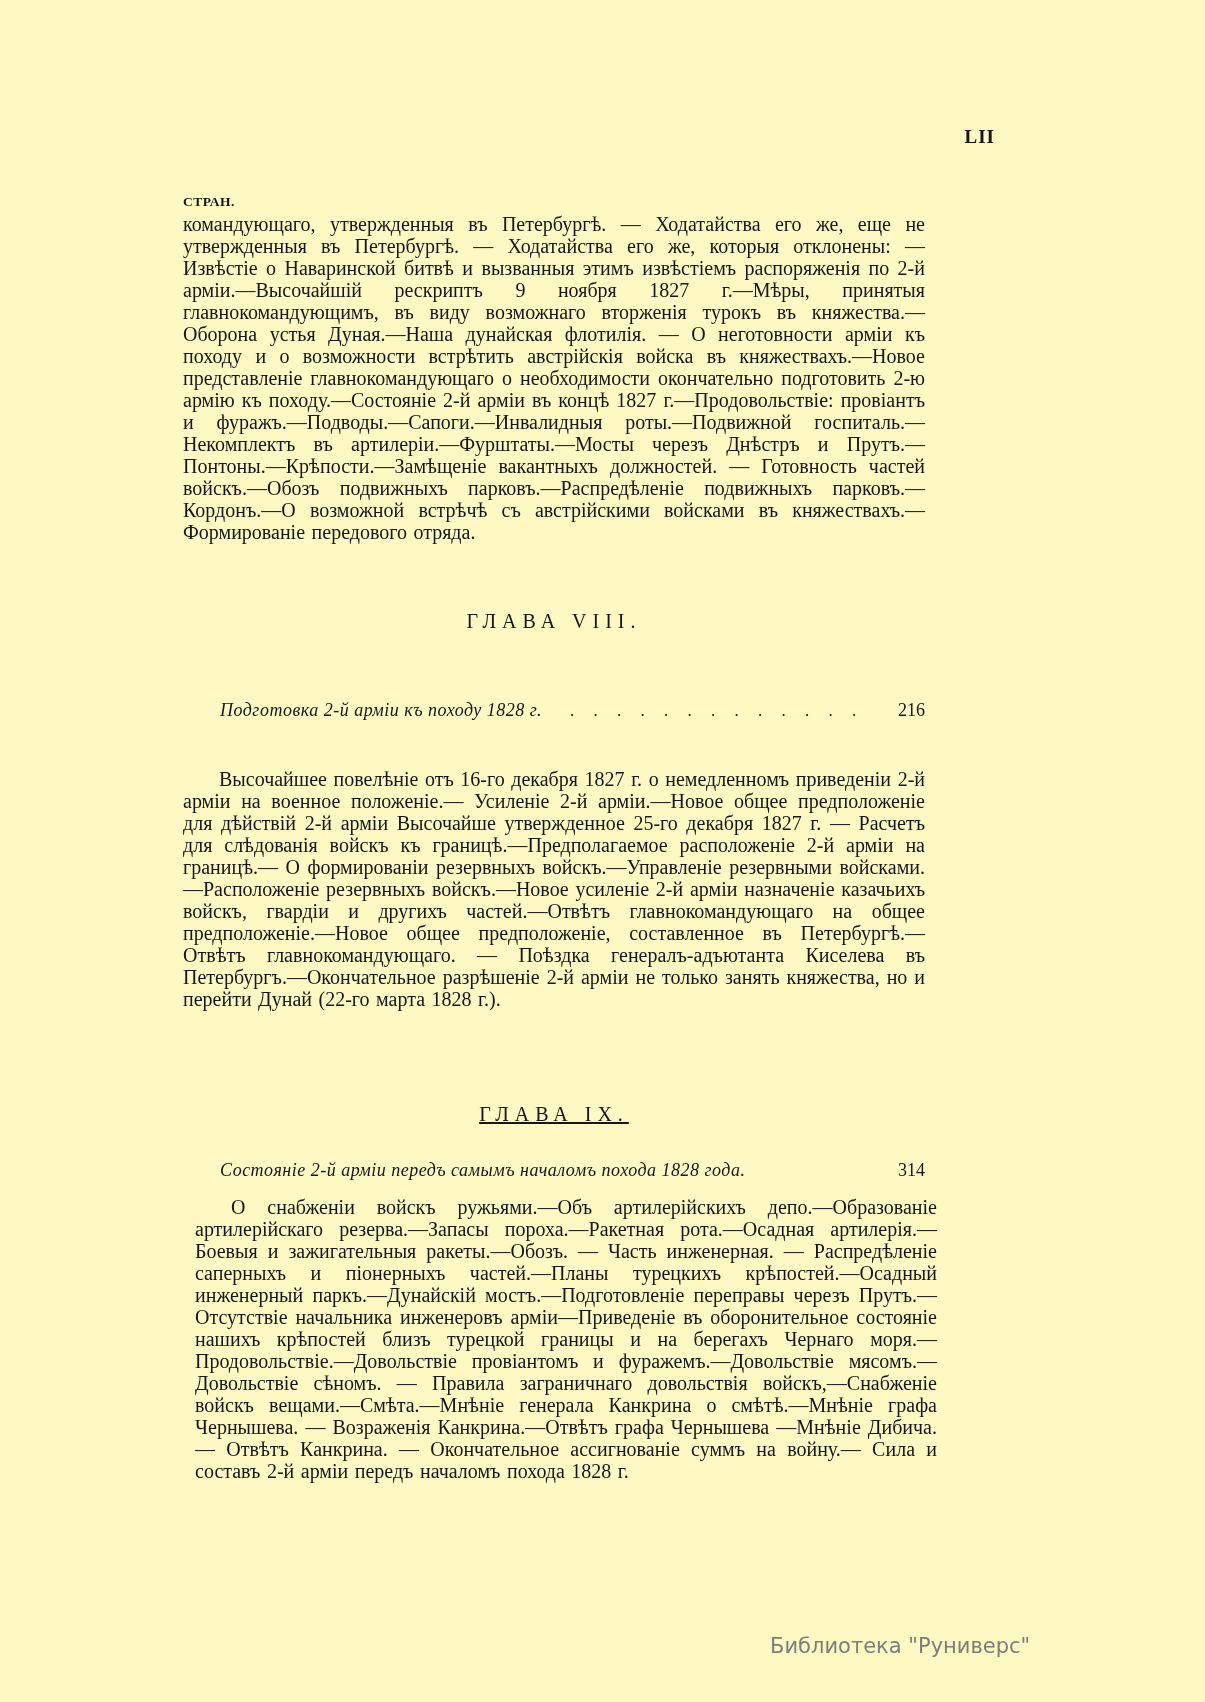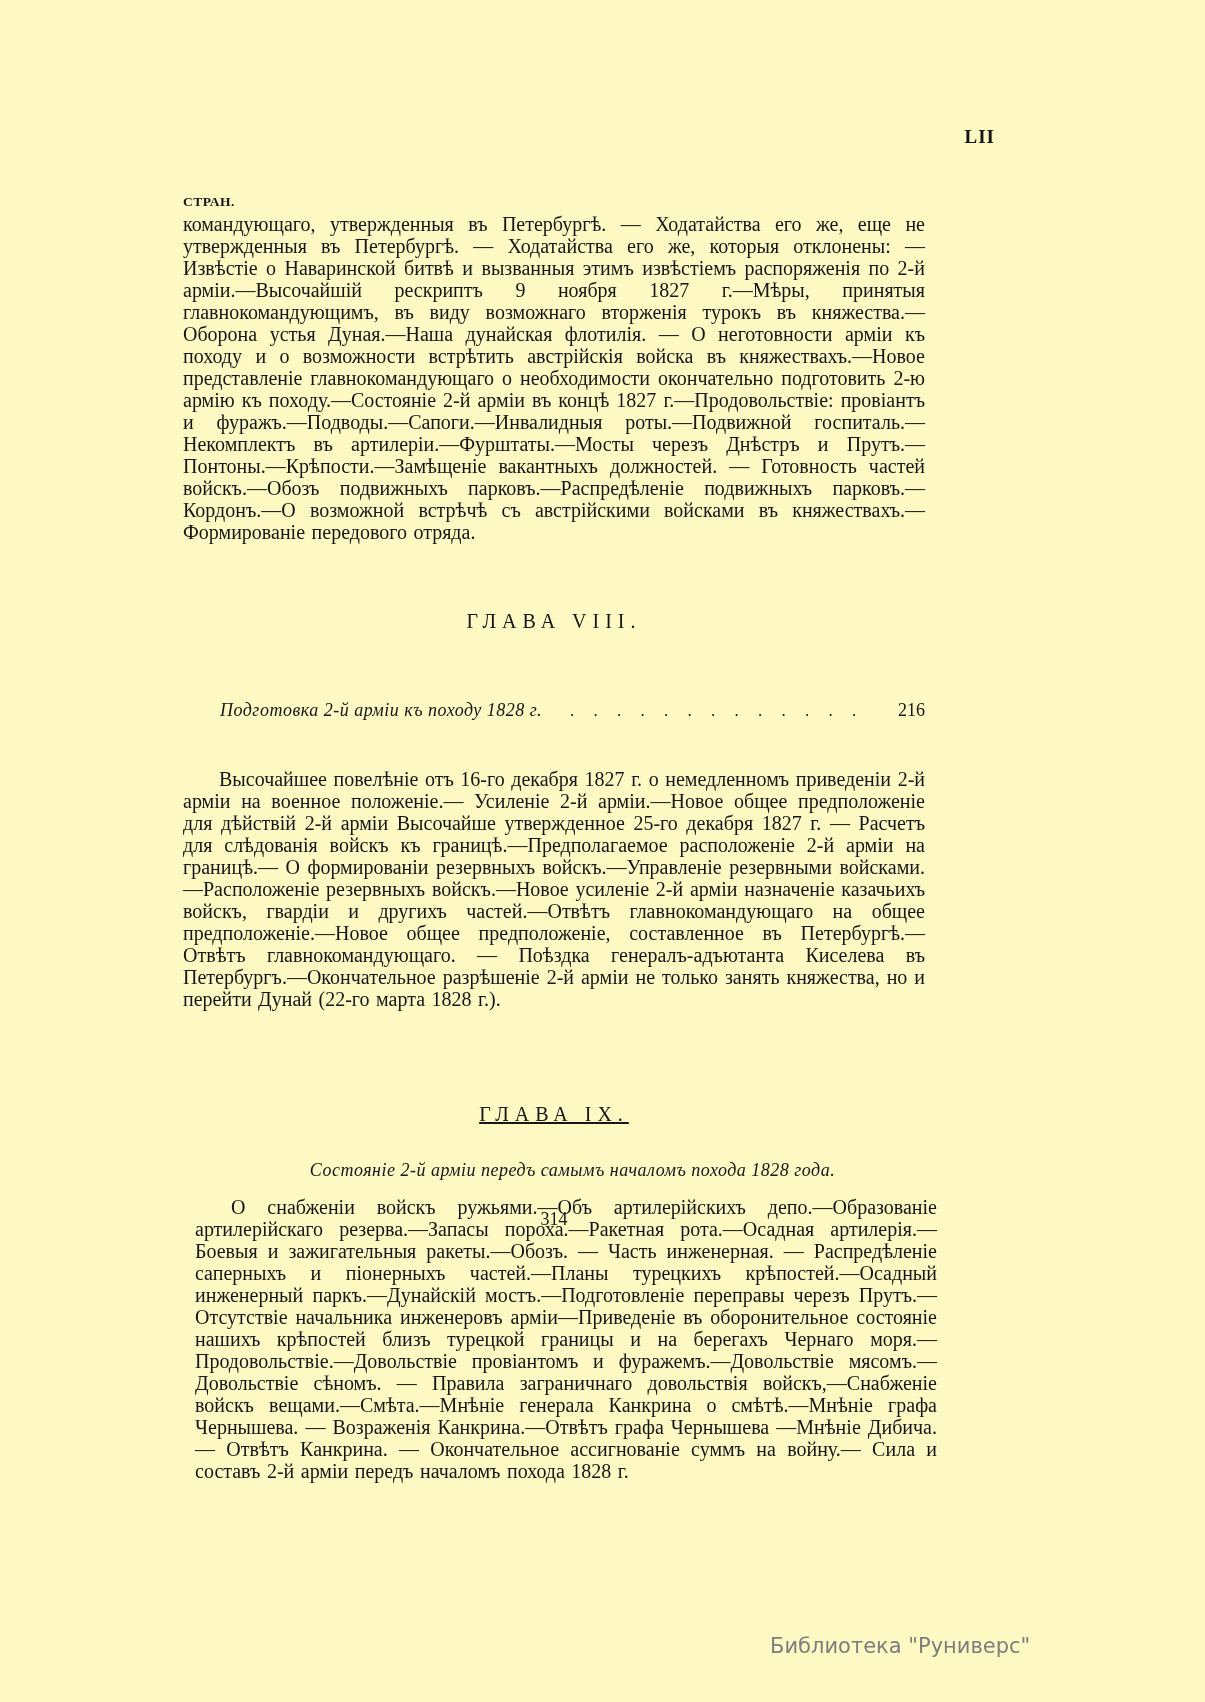--- a/index.html
+++ b/index.html
@@ -62,21 +62,21 @@
   .toc-line {
     position: absolute;
     left: 183px;
     width: 742px;
     display: flex;
     align-items: center;
     font-size: 18px;
     gap: 14px;
   }
   .toc-ch8 { top: 700px; }
-  .toc-ch9 { top: 1160px; flex-direction: column; }
+  .toc-ch9 { top: 1160px; }
   .toc-title {
     font-style: italic;
     padding-left: 37px;
     white-space: nowrap;
     letter-spacing: 0.5px;
   }
   .toc-leader {
     flex: 1;
     overflow: hidden;
     white-space: nowrap;

